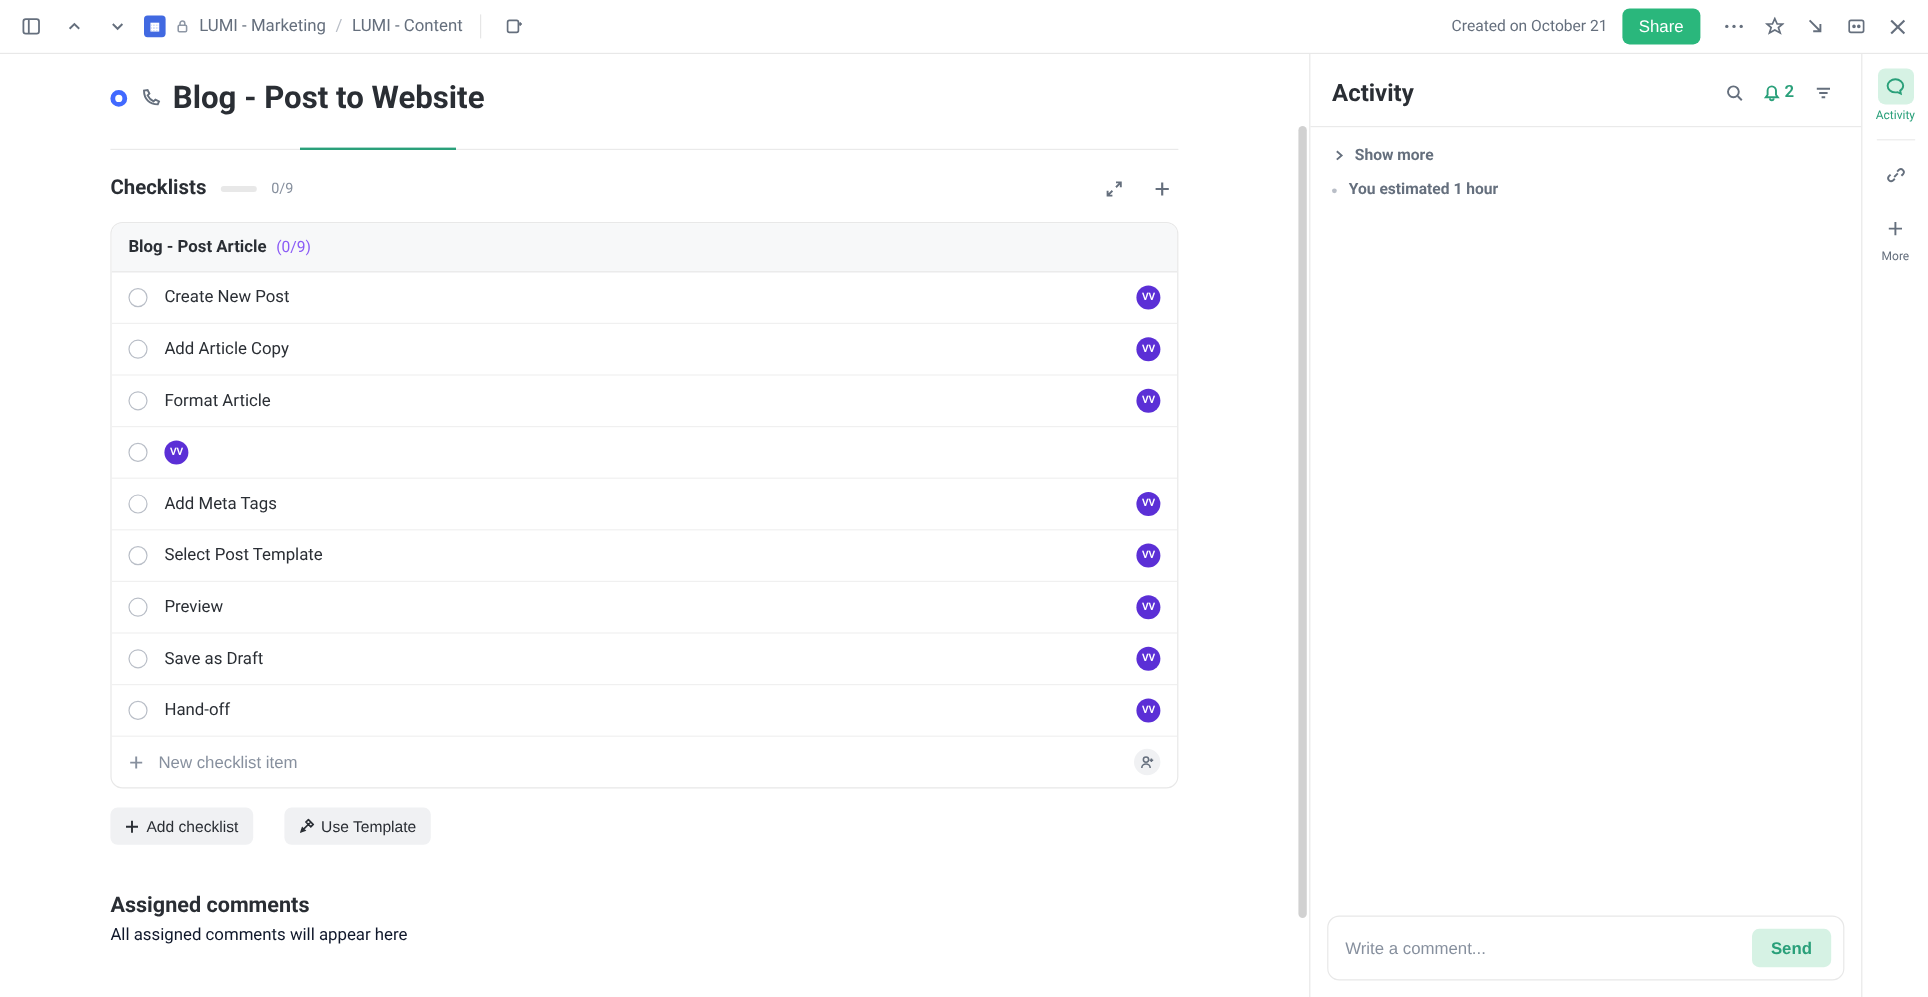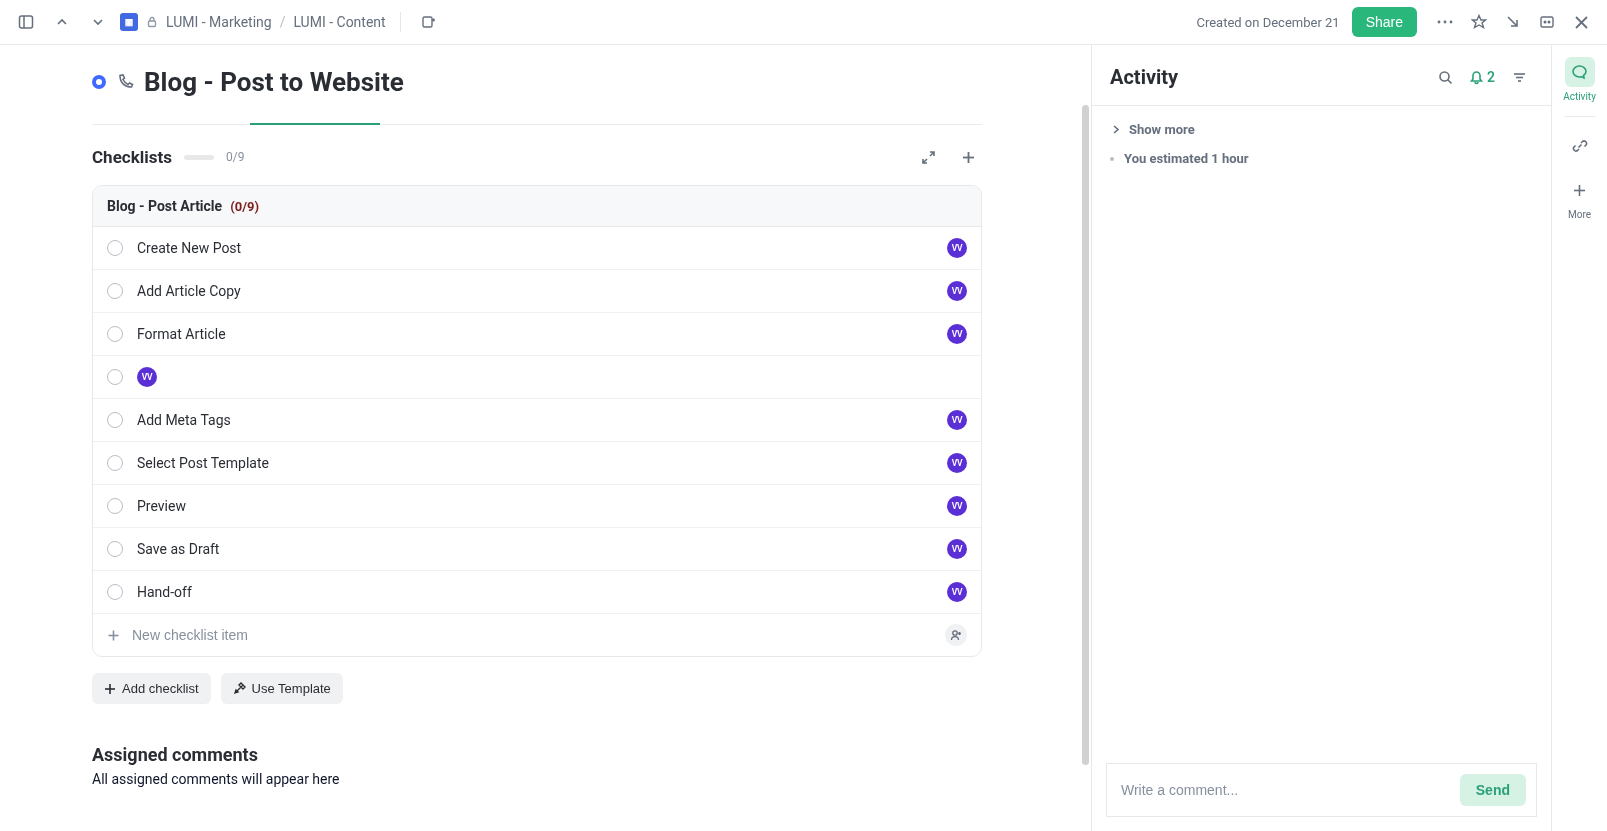--- a/index.html
+++ b/index.html
@@ -64,21 +64,21 @@
 
   
   .checklist {
     border:1px solid #e8e8e8; border-radius:10px; overflow:hidden;
   }
   .checklist-hdr {
     background:#f7f8f9; padding:12px 14px; border-bottom:1px solid #e8e8e8;
     display:flex; align-items:center; gap:8px;
   }
   .checklist-hdr .name { font-size:14px; font-weight:700;text-align:center; }
-  .checklist-hdr .count { font-size:13px; color:#7f1d1d;font-weight:bold; }
+  .checklist-hdr .count { font-size:13px; color:#8b5cf6; }
   .check-item {
     display:flex; align-items:center; padding:11px 14px;
     border-bottom:1px solid #f0f0f0; gap:14px;
   }
   .check-item:last-of-type { border-bottom:none; }
   .circle { width:16px;height:16px;border:1.6px solid #b9bec7;border-radius:50%;cursor:pointer;flex-shrink:0;}
   .check-label { font-size:14px; flex:1; }
   .avatar {
     width:20px;height:20px;border-radius:50%;background:#5b2fd6;color:#fff;
     display:flex;align-items:center;justify-content:center;font-size:8.5px;font-weight:600;
@@ -89,21 +89,21 @@
     border-top:1px solid #f0f0f0;
   }
   .new-item-row .plus { color:#87909e; }
   .new-item-row input { border:none; outline:none; font-size:14px; flex:1; color:#a16207;}
   .new-item-row input::placeholder { color:#87909e; }
   .assign-btn {
     width:22px;height:22px;border-radius:50%;background:#f0f1f3;display:flex;align-items:center;justify-content:center;
     color:#656f7d; font-size:11px;
   }
 
-  .btn-row { display:flex; gap:10px; margin-top:16px; }
+  .btn-row { display:flex; gap:26px; margin-top:16px; }
   .pill-btn {
     display:inline-flex; align-items:center; gap:6px;
     background:#f0f1f3; border:none; padding:8px 12px; border-radius:6px;
     font-size:13px; color:#2a2e34; cursor:pointer;
   }
 
   .assigned-cmt { margin-top:40px; }
   .assigned-cmt h3 { font-size:18px; font-weight:700; margin-bottom:6px;}
   .assigned-cmt p { font-size:14px; color:#0f172a; }
 
@@ -113,21 +113,21 @@
     position:relative;
   }
   .activity-hdr { display:flex; align-items:center; padding:18px 18px 14px 18px; gap:10px;}
   .activity-hdr h3 { font-size:20px; font-weight:700; flex:1;}
   .notif { display:inline-flex; align-items:center; gap:3px; color:#2aa07a; font-size:14px; font-weight:600;}
   .activity-body { flex:1; overflow:auto; border-top:1px solid #eaeaea; padding:10px 18px;font-weight:bold;}
   .show-more { display:flex; align-items:center; gap:8px; color:#656f7d; font-size:13px; padding:6px 0; cursor:pointer;}
   .activity-entry { display:flex; align-items:center; gap:10px; color:#656f7d; font-size:13px; padding:8px 0;}
   .dot { width:4px;height:4px;background:#b9bec7;border-radius:50%; }
   .comment-row {
-    margin:12px 14px 14px 14px; border:1px solid #e8e8e8; border-radius:0;
+    margin:12px 14px 14px 14px; border:1px solid #e8e8e8; border-radius:10px;
     display:flex; align-items:center; padding:10px 10px 10px 14px; gap:10px;
   }
   .comment-row input { border:none; outline:none; flex:1; font-size:14px;}
   .comment-row input::placeholder{ color:#87909e;}
   .send-btn {
     background:#d6f2e4; color:#2aa07a; border:none; padding:8px 16px;
     border-radius:6px; font-size:14px; font-weight:600; cursor:pointer;
   }
 
   
@@ -180,21 +180,21 @@
     <span class="crumb">LUMI - Content</span>
   </div>
   <div class="divider"></div>
   <div class="iconbtn">
     <svg width="16" height="16" viewBox="0 0 16 16" fill="none" stroke="currentColor" stroke-width="1.4">
         <rect x="2" y="3" width="9" height="10" rx="1.5"></rect>
         <path d="M11 6h3M12.5 4.5v3"></path>
       </svg>
   </div>
   <div class="spacer"></div>
-  <span class="created">Created on December 21</span>
+  <span class="created">Created on October 21</span>
   <button class="share-btn">Share</button>
   <div class="topright">
     <div class="iconbtn">
       <svg width="16" height="4" viewBox="0 0 16 4" fill="currentColor">
           <circle cx="2" cy="2" r="1.4"></circle>
           <circle cx="8" cy="2" r="1.4"></circle>
           <circle cx="14" cy="2" r="1.4"></circle>
         </svg>
     </div>
     <div class="iconbtn">

